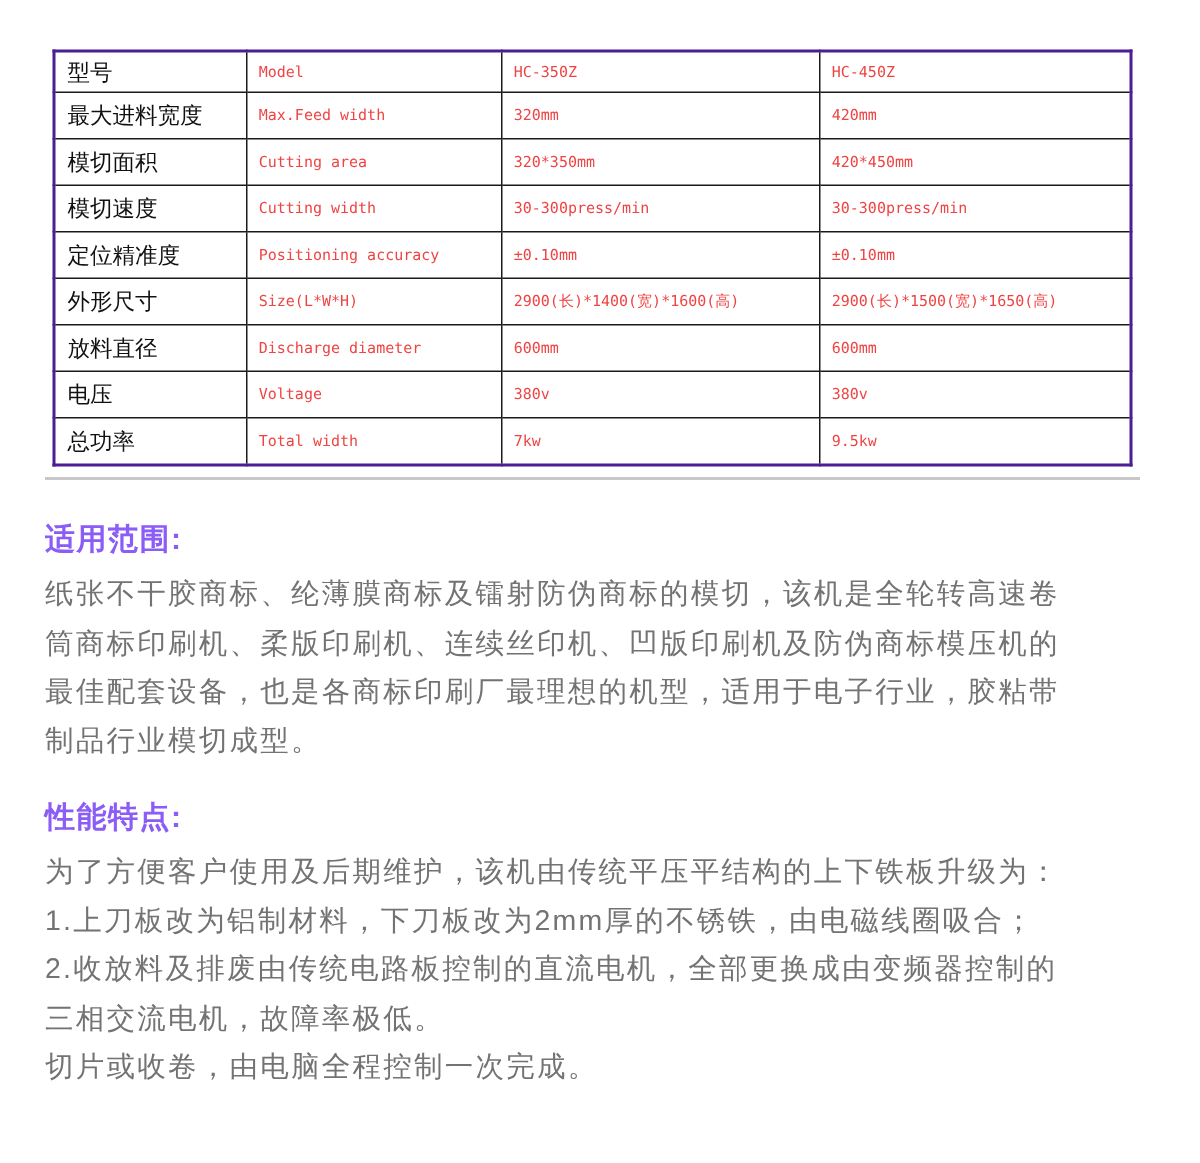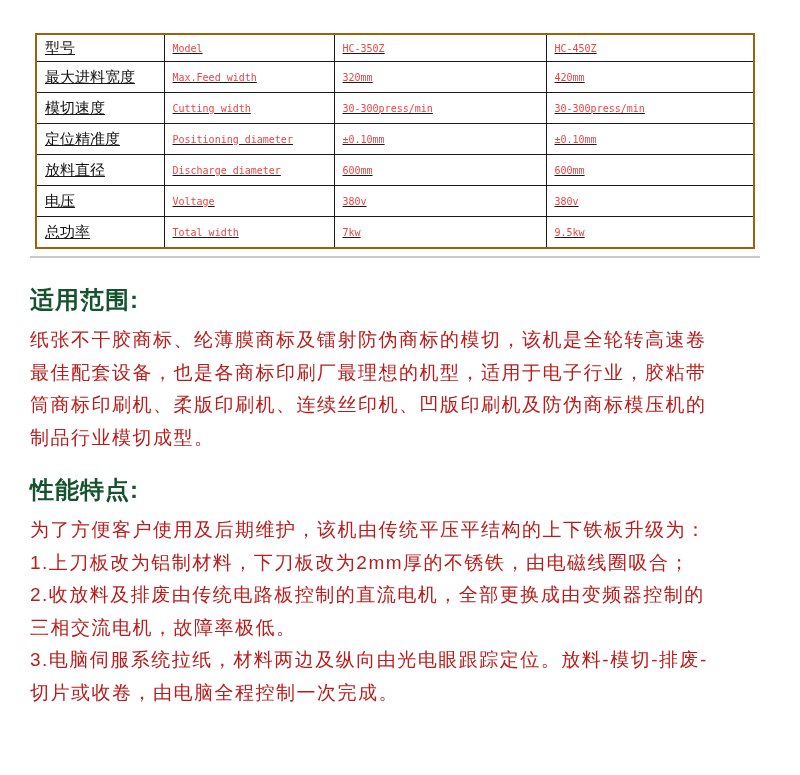--- a/index.html
+++ b/index.html
@@ -28,22 +28,21 @@
     background: #ffffff;
   }
   table.spec-table td {
     border: 1px solid #1a1a1a;
     padding: 2px 6px 2px 8px;
     vertical-align: middle;
     overflow: hidden;
     white-space: nowrap;
   }
   table.spec-table {
-    border: 2px solid #a16207;
-    text-decoration: underline;
+    border: 2px solid #4c1d95;
   }
   table.spec-table tr td { height: 26px; }
   table.spec-table tr.first td { height: 22px; }
   td.cn {
     font-family: "Liberation Sans", sans-serif;
     font-size: 15px;
     color: #111111;
   }
   td.mono {
     font-family: "DejaVu Sans Mono", "Liberation Mono", "Liberation Sans", monospace;
@@ -54,30 +53,30 @@
     height: 2px;
     background: #c8c8c8;
     width: 730px;
     margin: 7px 0 0 0;
   }
 
   
   .section { margin-top: 26px; }
   .section.features { margin-top: 20px; }
   .section-heading {
-    font-size: 24px;
+    font-size: 20px;
     font-weight: bold;
-    color: #14532d;
+    color: #8b5cf6;
     margin: 0 0 8px 0;
     letter-spacing: 1px;
   }
   .body-line {
     font-size: 19px;
     line-height: 32.5px;
-    color: #b91c1c;
+    color: #737373;
     letter-spacing: 1.5px;
     white-space: nowrap;
   }
 </style>
 </head>
 <body>
 
 <div class="page">
 
   <table class="spec-table">
@@ -94,30 +93,42 @@
         <td class="mono">HC-350Z</td>
         <td class="mono">HC-450Z</td>
       </tr>
       <tr>
         <td class="cn">最大进料宽度</td>
         <td class="mono">Max.Feed width</td>
         <td class="mono">320mm</td>
         <td class="mono">420mm</td>
       </tr>
       <tr>
+        <td class="cn">模切面积</td>
+        <td class="mono">Cutting area</td>
+        <td class="mono">320*350mm</td>
+        <td class="mono">420*450mm</td>
+      </tr>
+      <tr>
         <td class="cn">模切速度</td>
         <td class="mono">Cutting width</td>
         <td class="mono">30-300press/min</td>
         <td class="mono">30-300press/min</td>
       </tr>
       <tr>
         <td class="cn">定位精准度</td>
-        <td class="mono">Positioning diameter</td>
+        <td class="mono">Positioning accuracy</td>
         <td class="mono">±0.10mm</td>
         <td class="mono">±0.10mm</td>
+      </tr>
+      <tr>
+        <td class="cn">外形尺寸</td>
+        <td class="mono">Size(L*W*H)</td>
+        <td class="mono">2900(长)*1400(宽)*1600(高)</td>
+        <td class="mono">2900(长)*1500(宽)*1650(高)</td>
       </tr>
       <tr>
         <td class="cn">放料直径</td>
         <td class="mono">Discharge diameter</td>
         <td class="mono">600mm</td>
         <td class="mono">600mm</td>
       </tr>
       <tr>
         <td class="cn">电压</td>
         <td class="mono">Voltage</td>
@@ -130,28 +141,27 @@
         <td class="mono">7kw</td>
         <td class="mono">9.5kw</td>
       </tr>
     </tbody>
   </table>
   <div class="table-shadow"></div>
 
   <div class="section scope">
     <div class="section-heading">适用范围:</div>
     <div class="body-line">纸张不干胶商标、纶薄膜商标及镭射防伪商标的模切，该机是全轮转高速卷</div>
+    <div class="body-line">筒商标印刷机、柔版印刷机、连续丝印机、凹版印刷机及防伪商标模压机的</div>
     <div class="body-line">最佳配套设备，也是各商标印刷厂最理想的机型，适用于电子行业，胶粘带</div>
-    <div class="body-line">筒商标印刷机、柔版印刷机、连续丝印机、凹版印刷机及防伪商标模压机的</div>
     <div class="body-line">制品行业模切成型。</div>
   </div>
 
   <div class="section features">
     <div class="section-heading">性能特点:</div>
     <div class="body-line">为了方便客户使用及后期维护，该机由传统平压平结构的上下铁板升级为：</div>
     <div class="body-line">1.上刀板改为铝制材料，下刀板改为2mm厚的不锈铁，由电磁线圈吸合；</div>
     <div class="body-line">2.收放料及排废由传统电路板控制的直流电机，全部更换成由变频器控制的</div>
     <div class="body-line">三相交流电机，故障率极低。</div>
-    <div class="body-line">3.电脑伺服系统拉纸，材料两边及纵向由光电眼跟踪定位。放料-模切-排废-</div>
     <div class="body-line">切片或收卷，由电脑全程控制一次完成。</div>
   </div>
 
 </div>
 
 </body></html>

